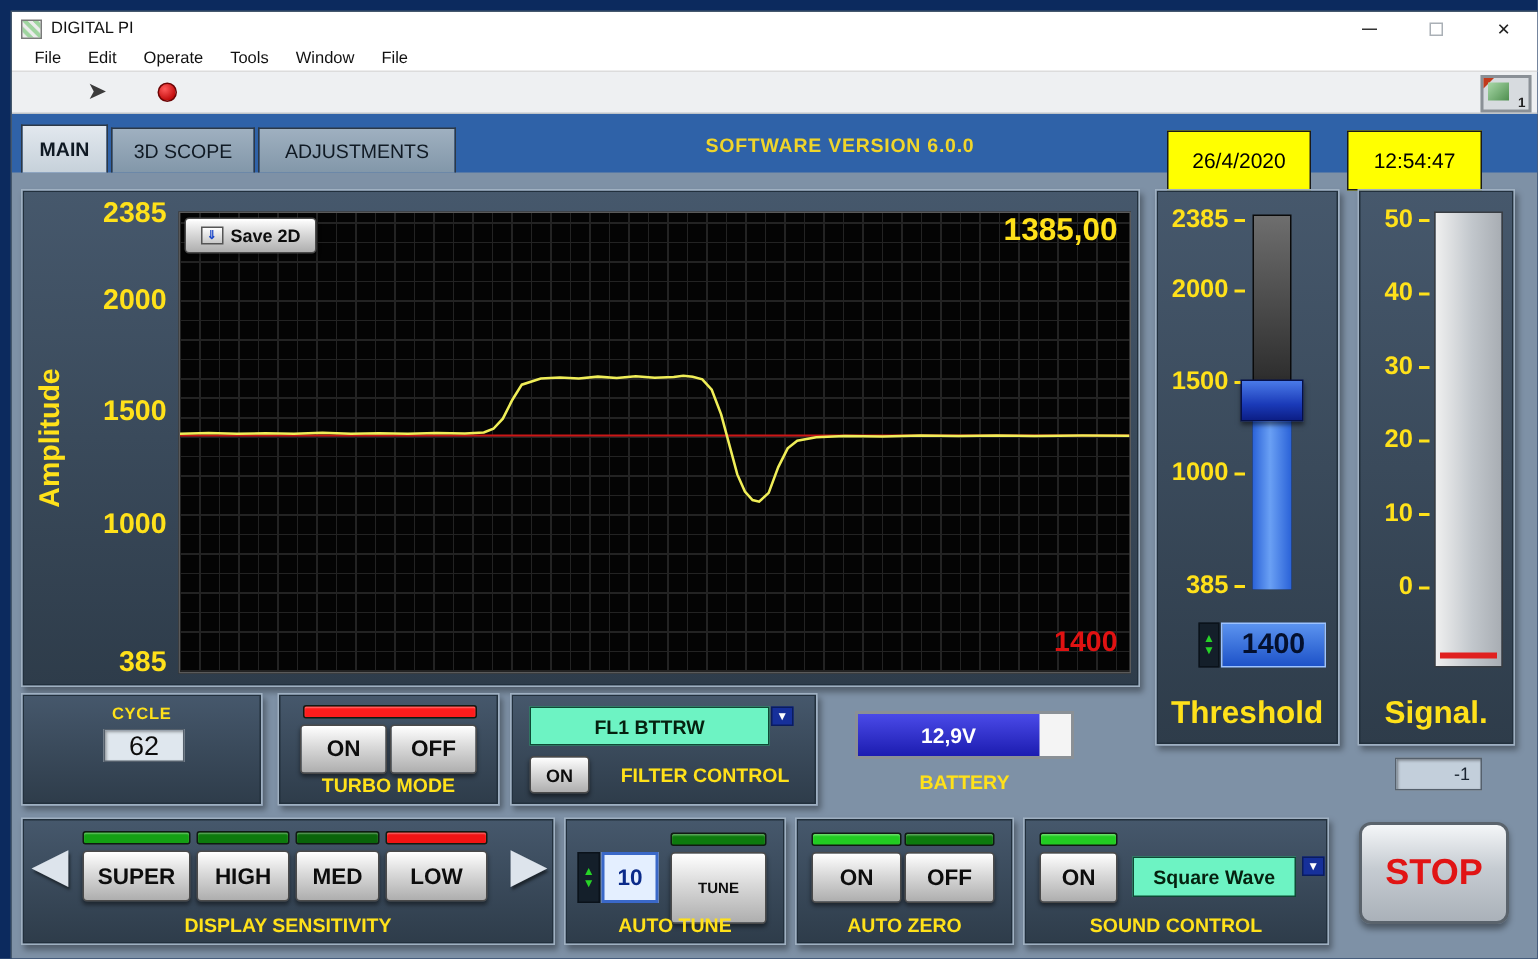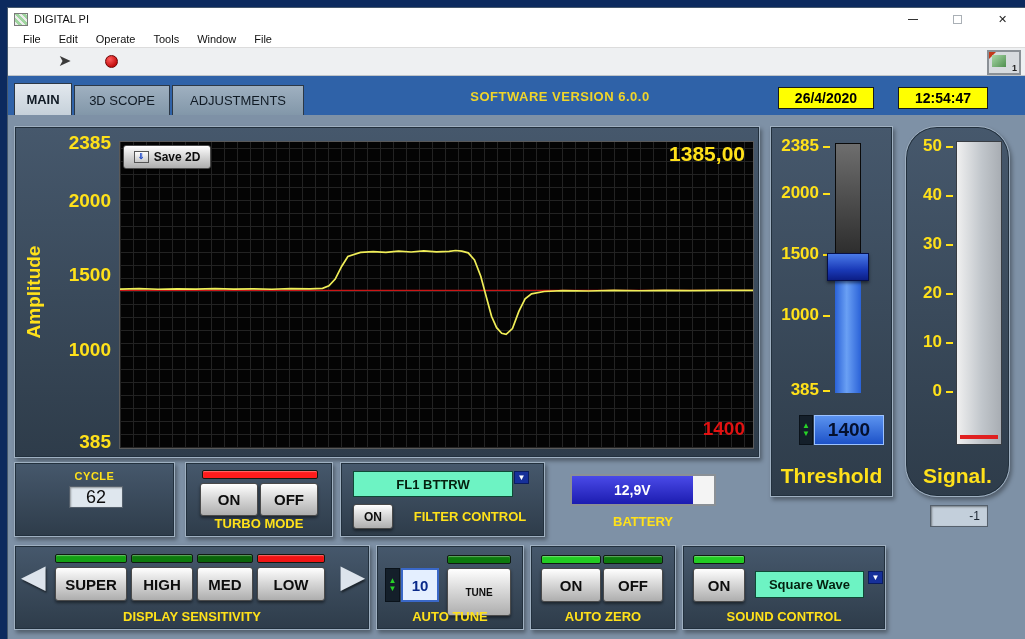--- a/index.html
+++ b/index.html
@@ -25,21 +25,21 @@
   .lv-badge .count { position:absolute; right:2px; bottom:0; font-size:9px; font-weight:bold; color:#222; }
 
   
   .band { position:absolute; left:0; top:68px; width:100%; height:39px; background:#2f62a8; }
   .tab { position:absolute; height:30px; top:9px; background:linear-gradient(180deg,#9fb0c0,#8297a9); border:1px solid #2c3846; border-bottom:none; color:#101a24; font-size:13px; display:flex; align-items:center; justify-content:center; }
   .tab.active { top:7px; height:32px; background:linear-gradient(180deg,#e2e8ee,#c6d1da); font-weight:bold; }
   .tab-main { left:6px; width:58px; }
   .tab-3d { left:66px; width:96px; }
   .tab-adj { left:164px; width:132px; }
   .version { position:absolute; left:392px; top:13px; width:320px; text-align:center; font-size:13px; font-weight:bold; color:#f0d52a; letter-spacing:.5px; }
-  .datetime { position:absolute; top:11px; height:22px; background:#ffff00; border:1px solid #1a1a1a; color:#000; font-weight:bold; font-size:14px; display:flex; align-items:center; justify-content:center; }
+  .datetime { position:absolute; top:11px; height:40px; background:#ffff00; border:1px solid #1a1a1a; color:#000; font-weight:normal; font-size:14px; display:flex; align-items:center; justify-content:center; }
   .datebox { left:770px; width:96px; }
   .timebox { left:890px; width:90px; }
 
   
   .panel { position:absolute; background:linear-gradient(180deg,#46586c,#2e3c4a); border:1px solid #9fb0c1; box-shadow:inset 0 0 0 1px #22303d, 2px 3px 4px rgba(0,0,0,.35); }
   .ylbl { color:#ffe11a; font-weight:bold; }
   .btn { position:absolute; background:linear-gradient(180deg,#ffffff 0%,#d9d9d9 45%,#aeaeae 100%); border:1px solid #4a4a4a; border-radius:3px; color:#0d0d0d; font-weight:bold; display:flex; align-items:center; justify-content:center; box-shadow:0 2px 3px rgba(0,0,0,.45), inset 0 1px 0 #fff; cursor:pointer; }
   .led { position:absolute; height:9px; border:1px solid #101a12; border-radius:2px; box-shadow:inset 0 1px 1px rgba(255,255,255,.35); }
   .ring { position:absolute; background:#6df3c3; border:1px solid #0e4a35; color:#05210f; font-weight:bold; display:flex; align-items:center; justify-content:center; }
   .ring-arrow { position:absolute; width:15px; height:13px; background:#16309a; border:1px solid #0a1c60; color:#fff; font-size:8px; line-height:11px; text-align:center; cursor:pointer; }
@@ -68,21 +68,21 @@
   .ttk0{top:9px} .ttk1{top:56px} .ttk2{top:117px} .ttk3{top:178px} .ttk4{top:253px}
   .tdash { position:absolute; left:52px; width:7px; height:2px; background:#ffe11a; }
   .td0{top:19px} .td1{top:66px} .td2{top:127px} .td3{top:188px} .td4{top:263px}
   .thr-track { position:absolute; left:64px; top:16px; width:26px; height:250px; background:linear-gradient(180deg,#6e6e6e,#2c2c2c 45%,#141414); border:1px solid #0a0a0a; cursor:pointer; }
   .thr-fill { position:absolute; left:64px; top:140px; width:26px; height:126px; background:linear-gradient(90deg,#2a62d8,#6aa0f4 45%,#2a62d8); }
   .thr-handle { position:absolute; left:56px; top:126px; width:42px; height:28px; background:linear-gradient(180deg,#4a7ae8,#1a3ab8 60%,#0c1e86); border:1px solid #061048; box-shadow:0 2px 3px rgba(0,0,0,.5); cursor:grab; }
   .thr-spin { left:28px; top:288px; width:14px; height:30px; }
   .thr-num { position:absolute; left:43px; top:288px; width:70px; height:30px; background:linear-gradient(180deg,#5b93ef,#1d52c8); border:1px solid #9cc2ff; color:#04102e; font-weight:bold; font-size:19px; display:flex; align-items:center; justify-content:center; }
 
   
-  .sig-panel { left:897px; top:118px; width:105px; height:371px;border-radius:32px; }
+  .sig-panel { left:897px; top:118px; width:105px; height:371px; }
   .stk { position:absolute; left:0; width:36px; text-align:right; font-size:17px; }
   .stk0{top:9px} .stk1{top:58px} .stk2{top:107px} .stk3{top:156px} .stk4{top:205px} .stk5{top:254px}
   .sdash { position:absolute; left:40px; width:7px; height:2px; background:#ffe11a; }
   .sd0{top:19px} .sd1{top:68px} .sd2{top:117px} .sd3{top:166px} .sd4{top:215px} .sd5{top:264px}
   .tank { position:absolute; left:50px; top:14px; width:46px; height:304px; background:linear-gradient(90deg,#f0f0f0,#c2c7cc 55%,#a8adb3); border:1px solid #383d43; }
   .tank-red { position:absolute; left:3px; right:3px; bottom:5px; height:4px; background:#e02020; }
   .aux-box { position:absolute; left:922px; top:497px; width:58px; height:22px; background:#c3cfdb; border:1px solid #55606c; box-shadow:inset 1px 1px 2px rgba(0,0,0,.4); font-size:12px; color:#1a2430; display:flex; align-items:center; justify-content:flex-end; padding-right:7px; }
 
   
   .cycle-panel { left:6px; top:454px; width:161px; height:75px; }
@@ -307,15 +307,16 @@
     </div>
 
     <div class="panel sound-panel">
       <div class="led sound-led" style="background: rgb(34, 204, 34);"></div>
       <div class="btn sound-on">ON</div>
       <div class="ring sound-ring">Square Wave</div>
       <div class="ring-arrow sound-ring-arrow">▼</div>
       <div class="panel-label ylbl">SOUND CONTROL</div>
     </div>
 
+    <div class="stop-btn">STOP</div>
 
   </div>
 </div>
 
 </body></html>

